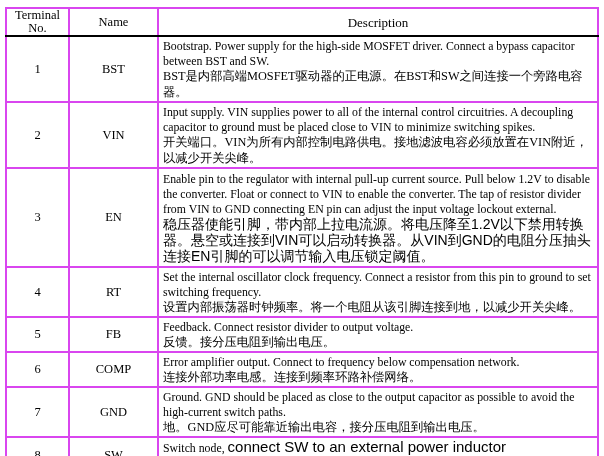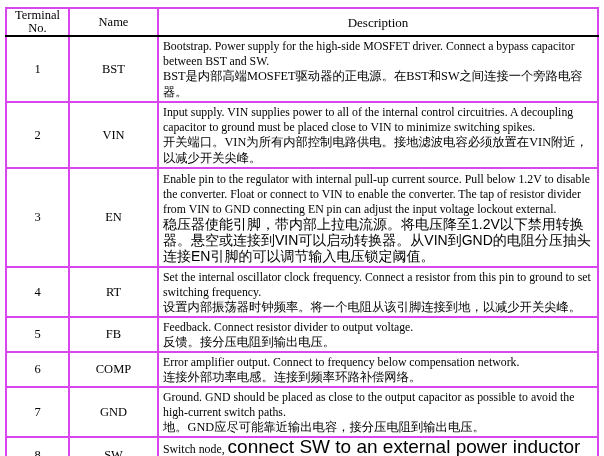--- a/index.html
+++ b/index.html
@@ -20,21 +20,21 @@
   }
   th.sans{font-family:Liberation Serif, serif;font-size:13px;border-radius:8px;}
   td.cell-center{
     text-align:center;vertical-align:middle;
     font-family:"Liberation Serif","DejaVu Serif",serif;font-size:12.5px;
   }
   td.cell-desc{vertical-align:middle;padding:1px 3px 1px 4px;margin-top:44px;}
   .desc-line{line-height:14px;}
   .seg-en{font-family:"Liberation Serif","DejaVu Serif",serif;font-size:11.8px;line-height:14px;}
   .seg-zh{font-family:"Liberation Serif","DejaVu Serif",serif;font-size:12.3px;line-height:15px;}
-  .seg-sans{font-family:"Liberation Sans","DejaVu Sans",sans-serif;font-size:19px;line-height:15px;}
+  .seg-sans{font-family:"Liberation Sans","DejaVu Sans",sans-serif;font-size:15px;line-height:15px;}
   .seg-zh-sans{font-family:"Liberation Sans","DejaVu Sans",sans-serif;font-size:14px;line-height:16px;}
 </style>
 </head>
 <body>
 
 <div class="page">
   <table class="pin-table">
     <colgroup>
       <col style="width:63px">
       <col style="width:89px">

